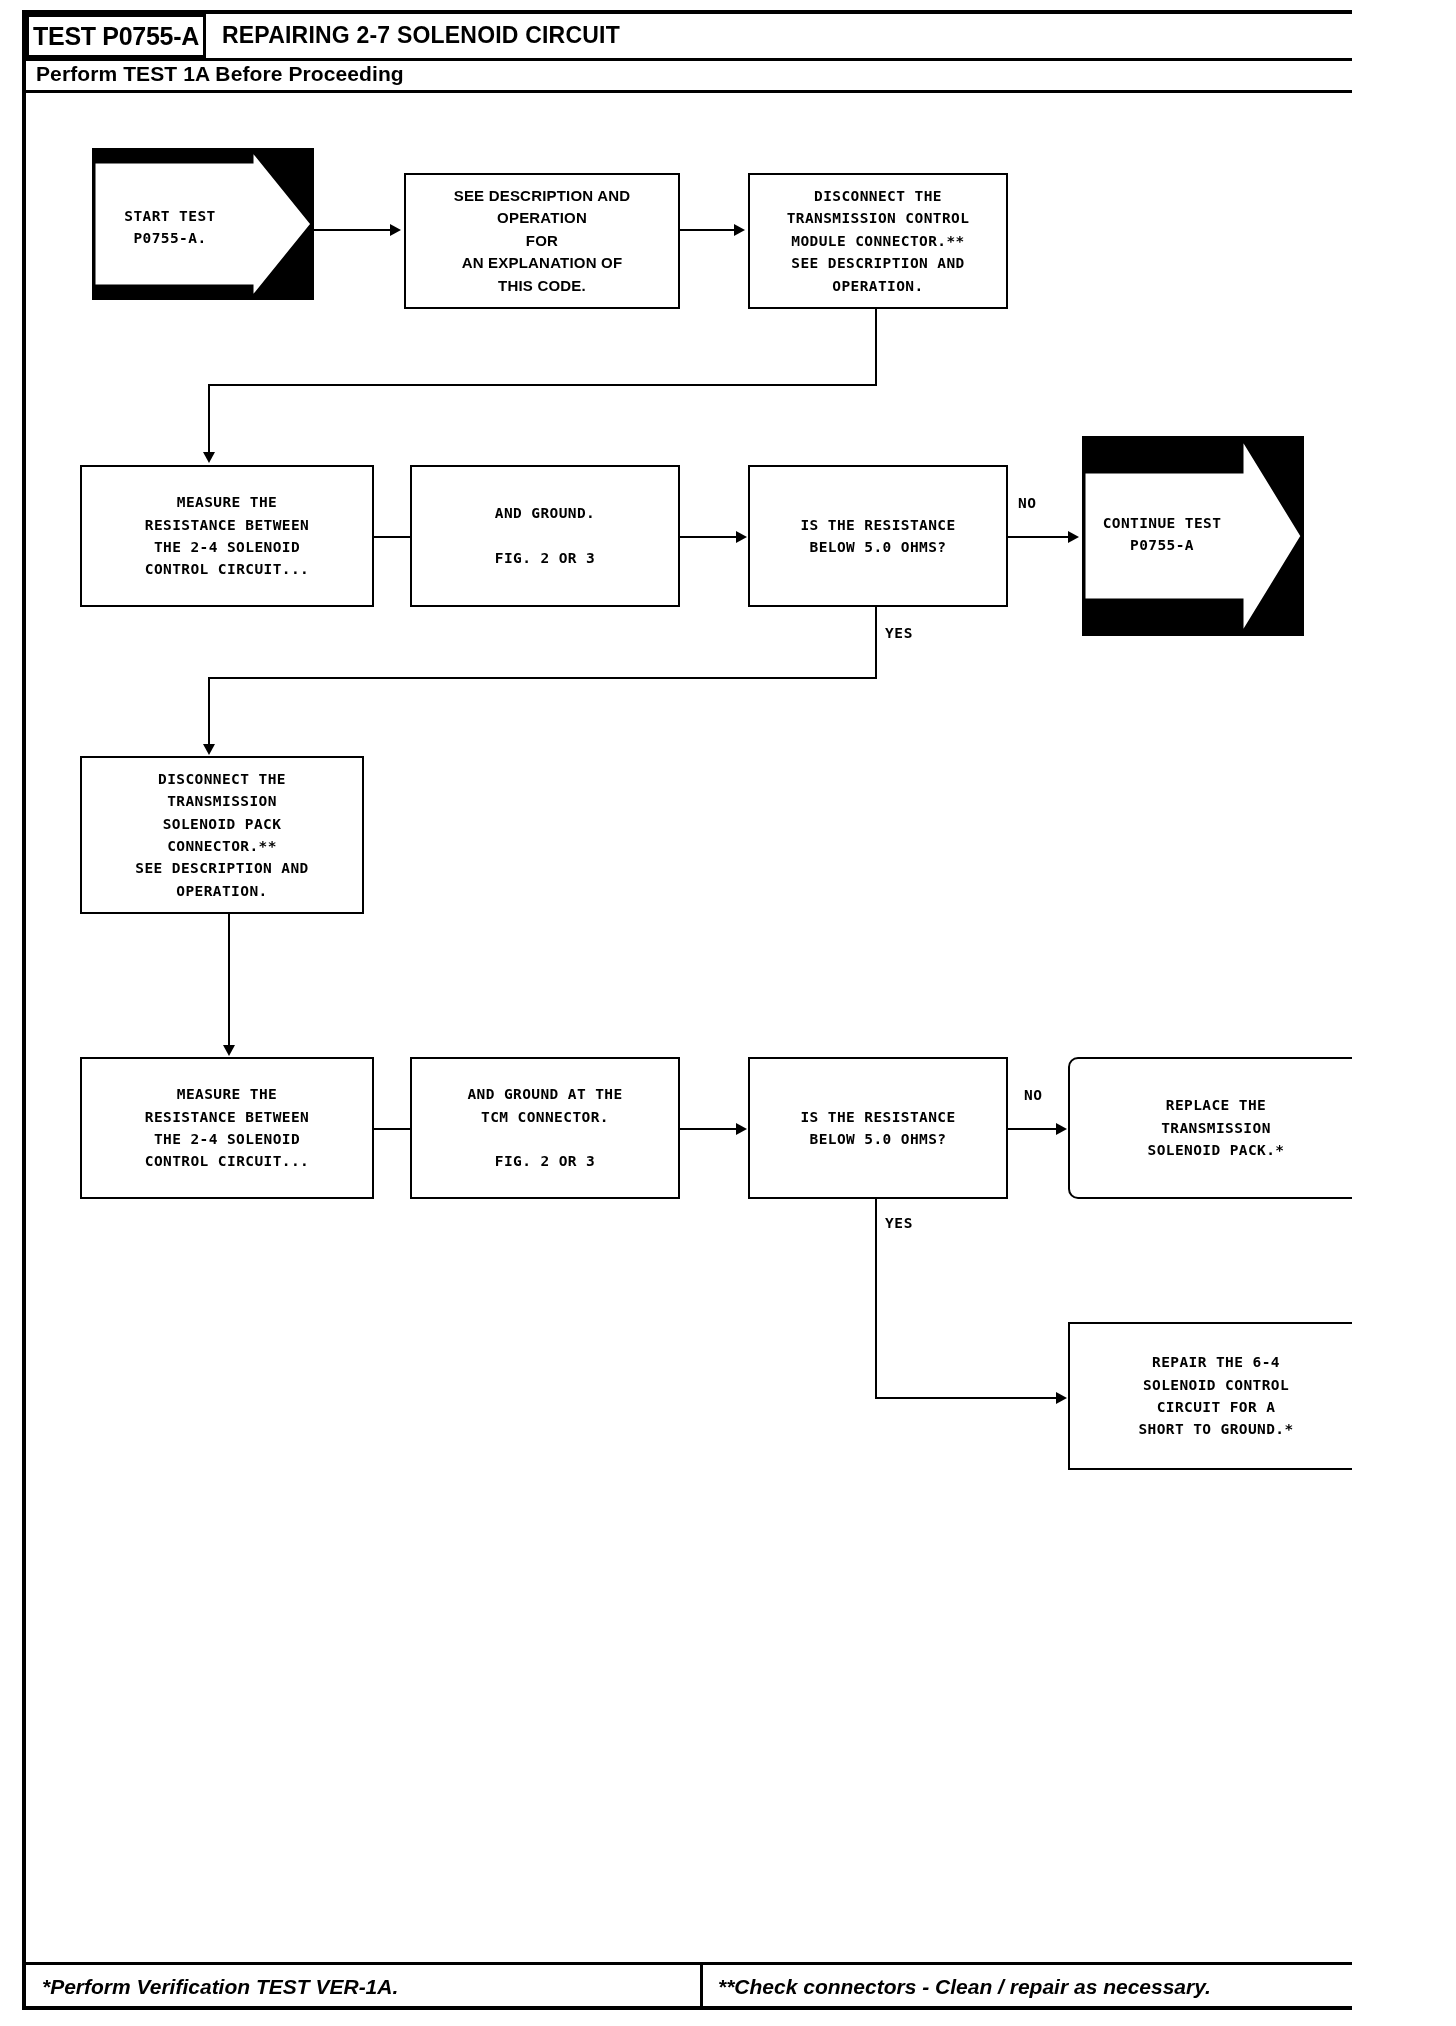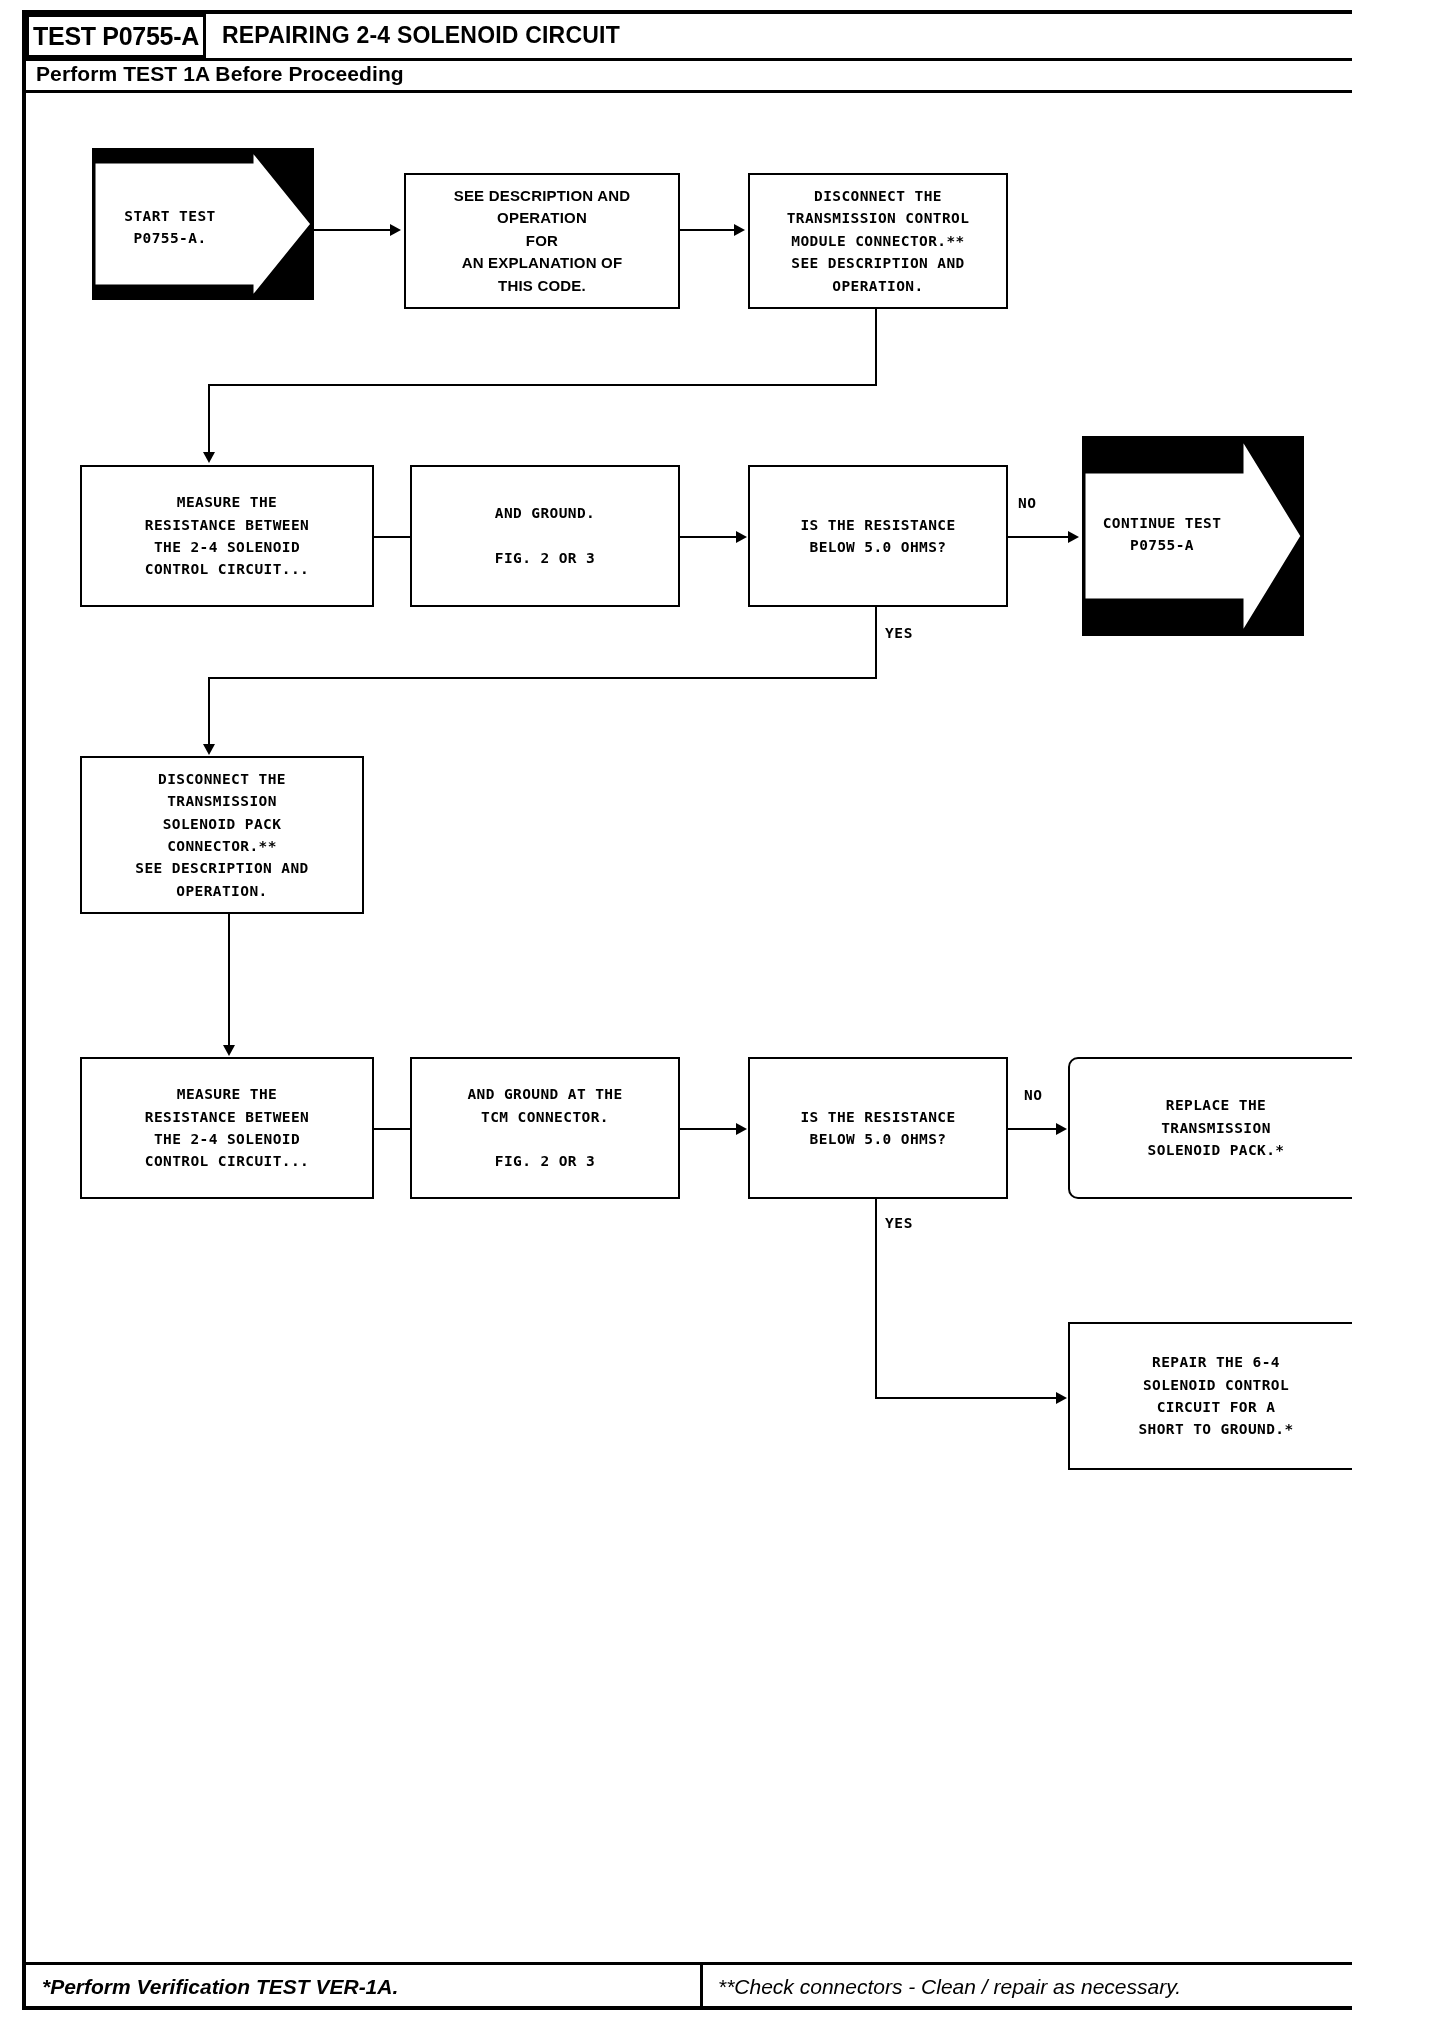--- a/index.html
+++ b/index.html
@@ -89,21 +89,21 @@
   .ftr-div {
     position: absolute;
     left: 700px; top: 1965px;
     width: 3px; height: 45px;
     background: #000;
   }
   .ftr-right {
     position: absolute;
     left: 718px; top: 1975px;
     font-size: 21px;
-    font-weight: normal;
+    font-weight: bold;
     font-style: italic;
     color: #000;
     white-space: nowrap;
   }
 
   
   .fbox {
     position: absolute;
     border: 2px solid #000;
     background: #fff;
@@ -190,21 +190,21 @@
 </head>
 <body>
 
 <div id="page">
 
   <div class="outer-frame"></div>
 
   <div class="hdr-code-box">
     <span class="hdr-code-text">TEST P0755-A</span>
   </div>
-  <div class="hdr-title">REPAIRING 2-4 SOLENOID CIRCUIT</div>
+  <div class="hdr-title">REPAIRING 2-7 SOLENOID CIRCUIT</div>
   <div class="hdr-rule"></div>
   <div class="hdr-sub">Perform TEST 1A Before Proceeding</div>
   <div class="hdr-rule2"></div>
 
   <div>
     <svg class="pent" style="left:92px; top:148px;" width="222" height="152" viewBox="0 0 222 152">
       <polygon points="2,14 160,14 160,2 220,76 160,150 160,138 2,138" fill="#ffffff" stroke="#000000" stroke-width="3"></polygon>
     </svg>
     <div class="pent-label" style="left:100px; top:205px; width:140px;">START TEST
 P0755-A.</div>

